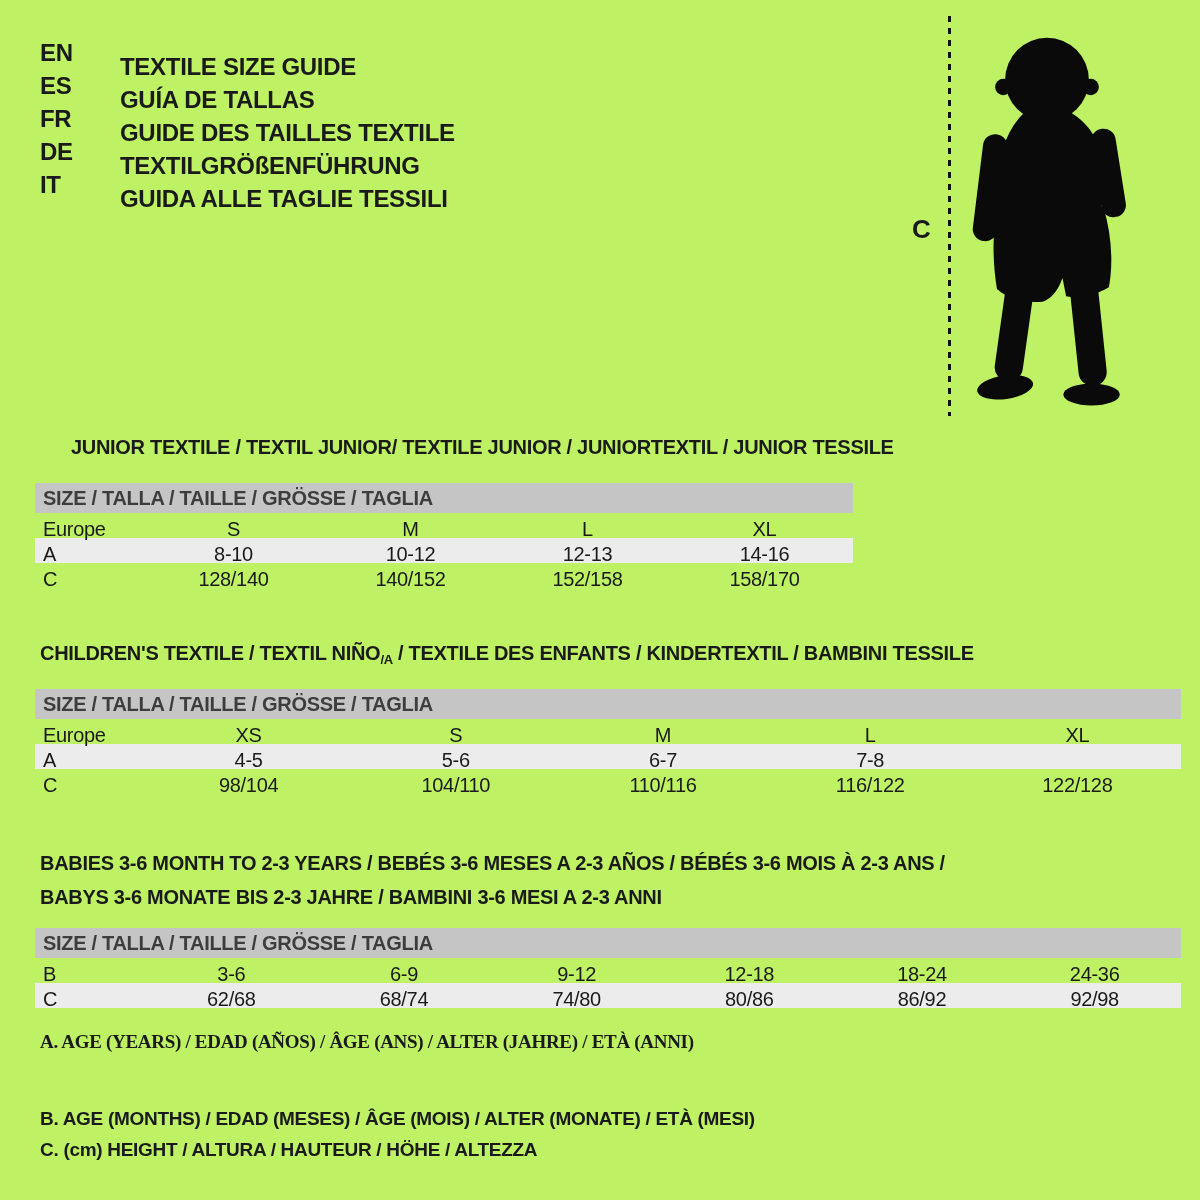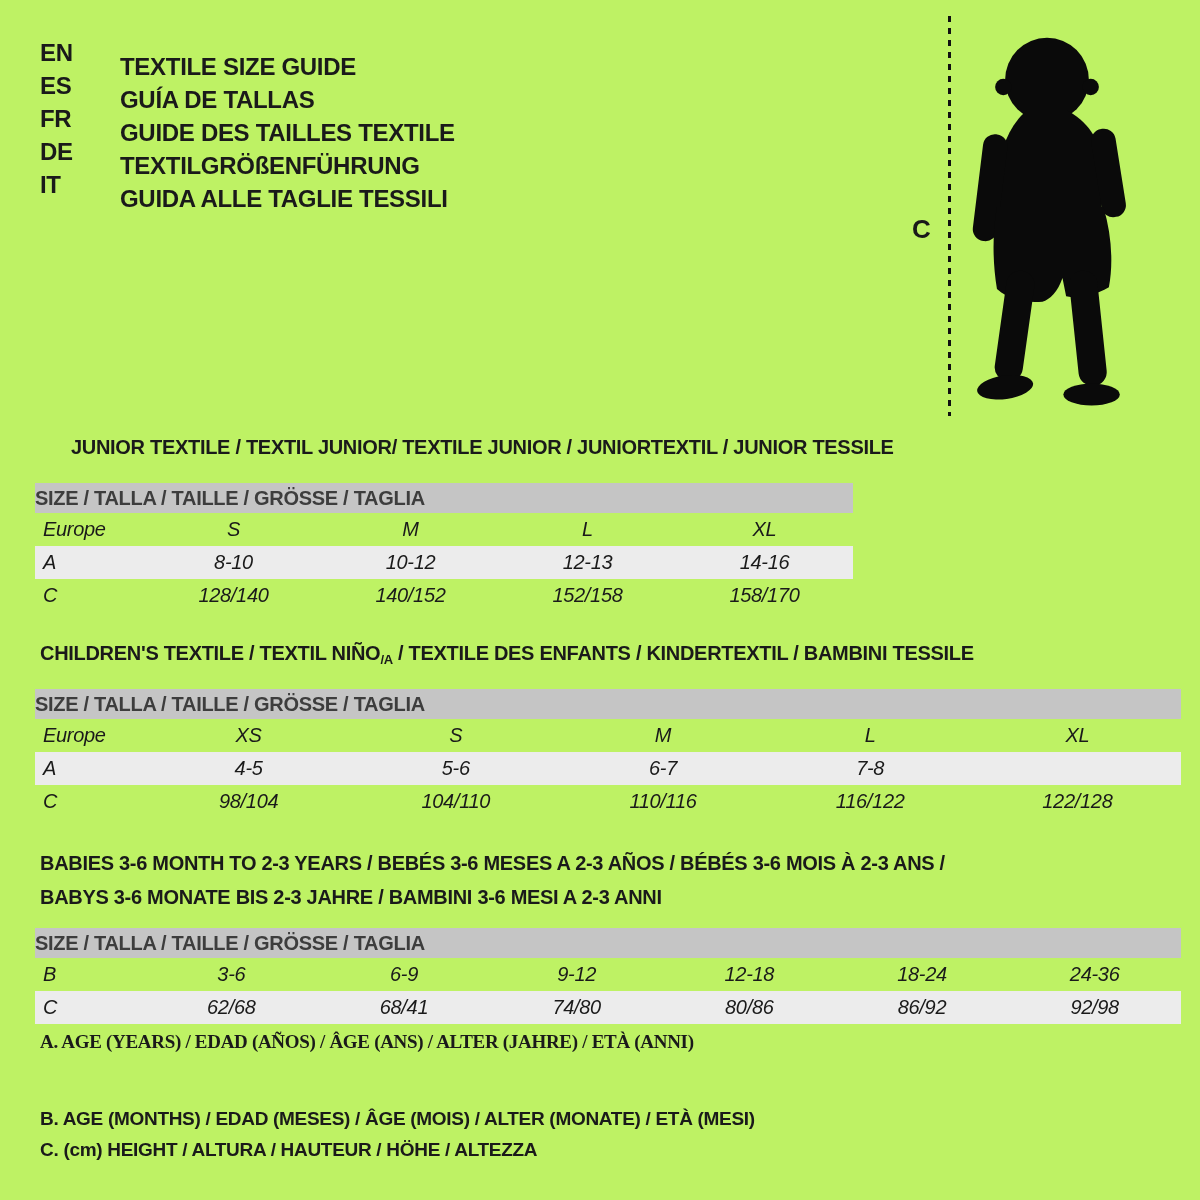--- a/index.html
+++ b/index.html
@@ -17,22 +17,22 @@
   .dash-line{position:absolute;left:948px;top:16px;width:3px;height:400px;
     background:repeating-linear-gradient(to bottom,#111 0 6px,transparent 6px 12px);}
   .c-label{position:absolute;left:912px;top:214px;font-size:26px;font-weight:700;}
   .silhouette{position:absolute;left:956px;top:16px;}
   
   .sec-heading{position:absolute;font-weight:700;font-size:20px;white-space:nowrap;line-height:22px;}
   .sub{font-size:13px;vertical-align:-4px;}
   
   .tbl{position:absolute;font-size:20px;}
   .band{height:30px;line-height:30px;background:#c5c5c5;color:#3d3d3d;
-    font-weight:700;padding-left:0;font-size:20px;}
-  .trow{display:grid;height:33px;line-height:33px;font-style:italic;}
+    font-weight:700;padding-left:8px;font-size:20px;}
+  .trow{display:grid;height:25px;line-height:33px;}
   .cols5{grid-template-columns:110px repeat(4,1fr);}
   .cols6{grid-template-columns:110px repeat(5,1fr);}
   .cols7{grid-template-columns:110px repeat(6,1fr);}
   .cell{text-align:center;}
   .lbl{text-align:left;padding-left:8px;}
   .stripe{background:#ececec;}
   
   .foot{position:absolute;left:40px;font-weight:700;font-size:19px;white-space:nowrap;line-height:22px;}
 </style>
 </head>
@@ -149,21 +149,21 @@
       <span class="cell">3-6</span>
       <span class="cell">6-9</span>
       <span class="cell">9-12</span>
       <span class="cell">12-18</span>
       <span class="cell">18-24</span>
       <span class="cell">24-36</span>
     </div>
     <div class="trow cols7 stripe">
       <span class="cell lbl">C</span>
       <span class="cell">62/68</span>
-      <span class="cell">68/41</span>
+      <span class="cell">68/74</span>
       <span class="cell">74/80</span>
       <span class="cell">80/86</span>
       <span class="cell">86/92</span>
       <span class="cell">92/98</span>
     </div>
   </div>
 
   <div class="foot" style="top:1031px;font-family:Liberation Serif, serif;">A. AGE (YEARS) / EDAD (AÑOS) / ÂGE (ANS) / ALTER (JAHRE) / ETÀ (ANNI)</div>
   <div class="foot" style="top:1108px;">B. AGE (MONTHS) / EDAD (MESES) / ÂGE (MOIS) / ALTER (MONATE) / ETÀ (MESI)</div>
   <div class="foot" style="top:1139px;">C. (cm) HEIGHT / ALTURA / HAUTEUR / HÖHE / ALTEZZA</div>

